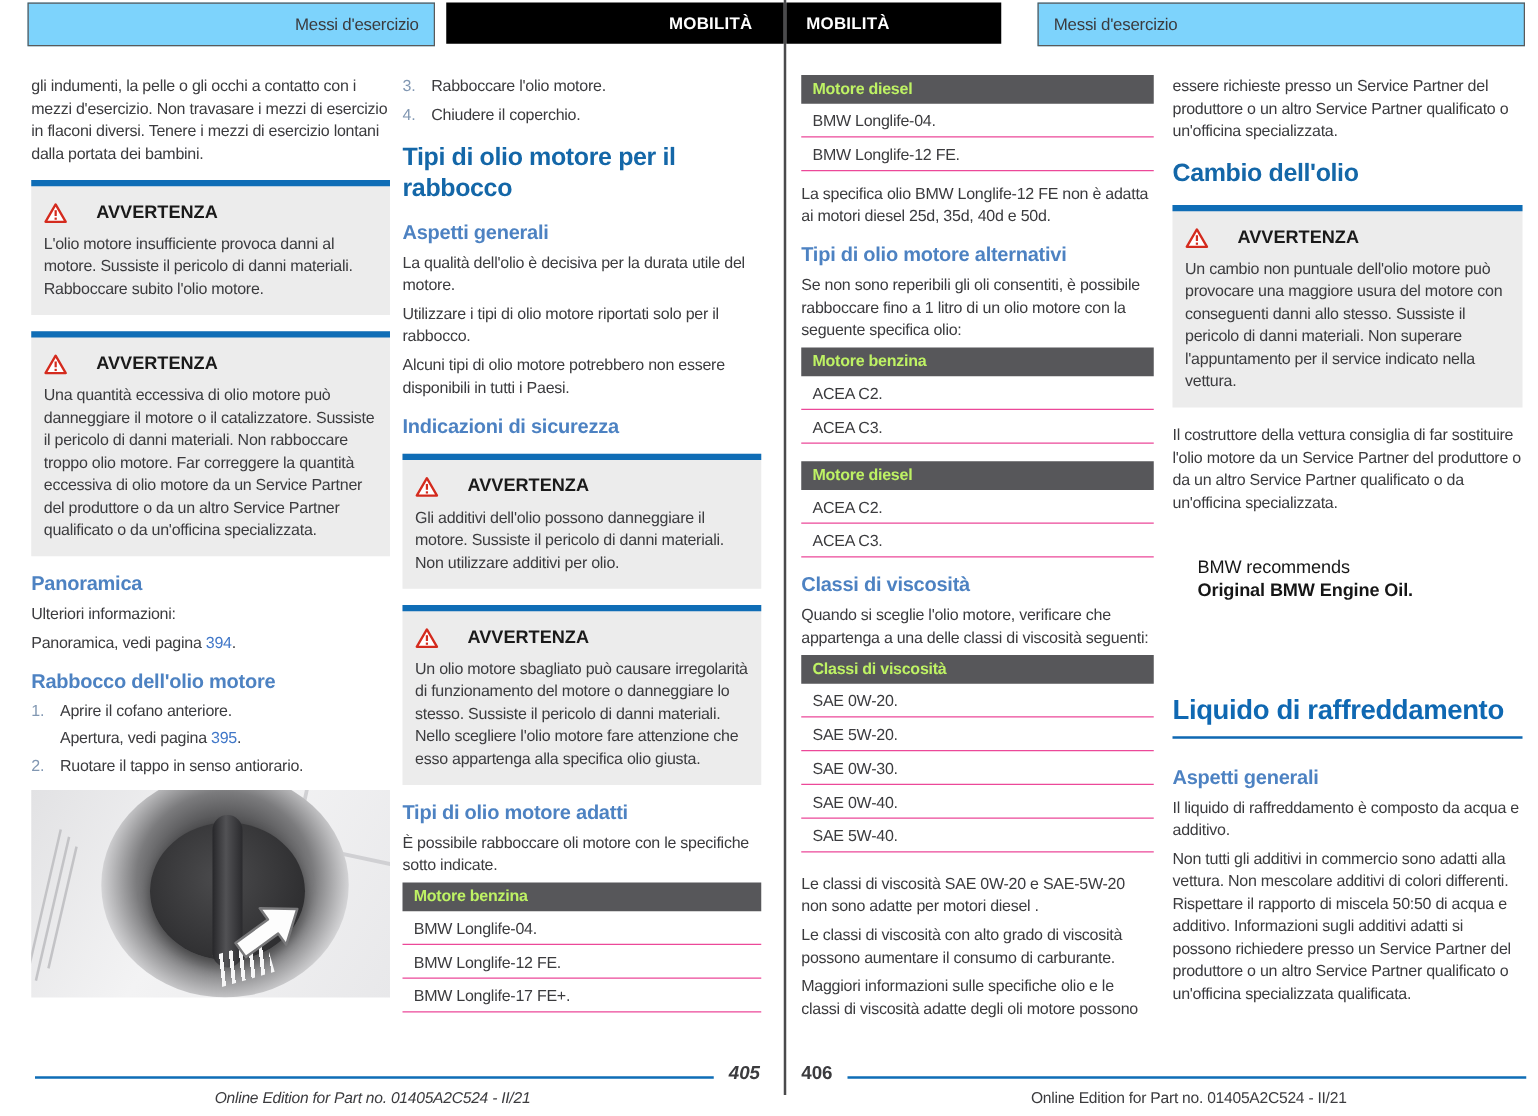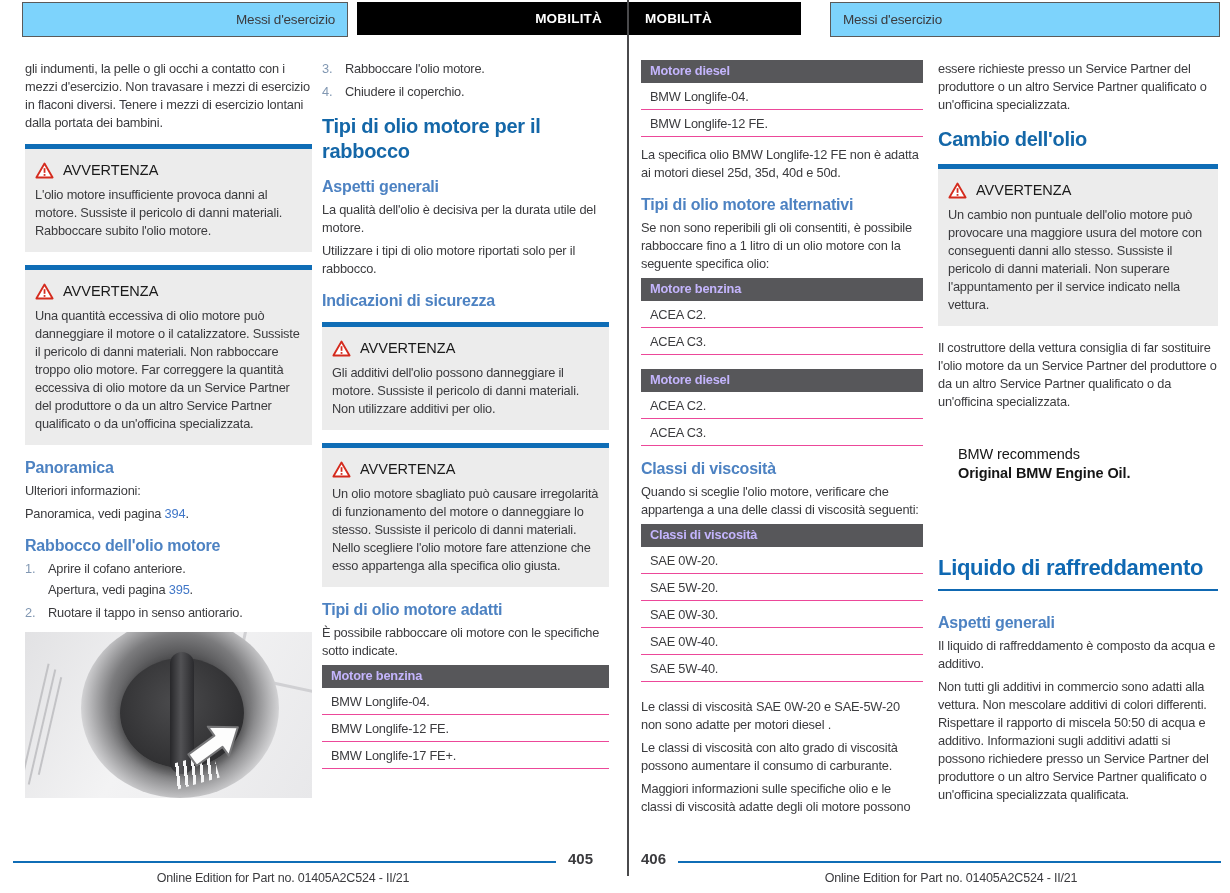--- a/index.html
+++ b/index.html
@@ -24,31 +24,31 @@
   #col2{left:322px;}
   #col3{left:641px;width:282px;}
   #col4{left:938px;width:280px;}
   p.para{margin:0 0 5px;}
   
   .h-sub{color:#4d82c2;font-weight:bold;font-size:16px;line-height:19px;letter-spacing:-0.2px;margin:13px 0 5px;}
   .h-big{color:#1467a8;font-weight:bold;font-size:20px;line-height:25px;letter-spacing:-0.3px;margin:13px 0 2px;}
   .h-chapter{color:#0f68b2;font-weight:bold;font-size:22px;line-height:26px;letter-spacing:-0.3px;border-bottom:2px solid #0f68b2;padding-bottom:8px;margin:0 0 4px;}
   
   .warn{background:#ececec;border-top:5px solid #0f6db6;padding:9px 10px 12px;margin:12px 0 13px;}
-  .whead{display:flex;align-items:center;font-weight:normal;color:#1a1a1a;font-size:14.5px;margin:3px 0 7px;letter-spacing:0;}
+  .whead{display:flex;align-items:center;font-weight:bold;color:#1a1a1a;font-size:14.5px;margin:3px 0 7px;letter-spacing:0;gap:14px;}
   .whead svg{margin-right:9px;flex:none;}
   .wtext{margin:0;}
   
   .step{display:flex;margin:0 0 5px;}
   .step .n{width:23px;flex:none;color:#8197b2;}
   .step-sub{margin:-2px 0 5px 23px;}
   .plink{color:#4077c8;text-decoration:none;cursor:pointer;}
   
   .dtable{margin:5px 0 9px;}
-  .dtable .th{background:#57575a;color:#c4b5fd;font-weight:bold;padding:2px 9px 3px;line-height:18px;}
+  .dtable .th{background:#57575a;color:#bef264;font-weight:bold;padding:2px 9px 3px;line-height:18px;}
   .dtable .tr{padding:4px 9px 3px;border-bottom:1px solid #ec4899;line-height:19px;}
   
   .oil-img{position:relative;width:287px;height:166px;margin-top:10px;overflow:hidden;
     background:linear-gradient(120deg,#e2e2e4 0%,#f3f3f4 45%,#e8e8ea 100%);}
   .oil-img .l1,.oil-img .l2,.oil-img .l3{position:absolute;width:2px;background:#c3c3c6;transform:rotate(13deg);}
   .oil-img .l1{left:8px;top:30px;height:130px;}
   .oil-img .l2{left:16px;top:36px;height:118px;}
   .oil-img .l3{left:24px;top:44px;height:100px;}
   .oil-img .corner{position:absolute;right:-34px;top:-46px;width:96px;height:96px;border:3px solid #d0d0d3;border-radius:18px;transform:rotate(12deg);}
   .recess{position:absolute;left:56px;top:-14px;width:198px;height:180px;border-radius:50%;
@@ -58,21 +58,21 @@
   .cap-tab{position:absolute;left:145px;top:20px;width:24px;height:122px;border-radius:12px;
     background:linear-gradient(90deg,#27272a,#525255 45%,#2a2a2d);}
   .hatch{position:absolute;left:148px;top:126px;width:44px;height:26px;transform:rotate(-16deg);
     background:repeating-linear-gradient(100deg, transparent 0 5px, #f6f6f7 5px 8px);}
   .arrow{position:absolute;left:158px;top:82px;}
   
   .recommend{margin:34px 0 0 20px;font-size:14.5px;line-height:19px;color:#161616;letter-spacing:-0.1px;}
   .recommend .bold{font-weight:bold;}
   
   .footer{position:absolute;top:851px;width:580px;}
-  .f405{left:13px;}
+  .f405{left:28px;font-style:italic;}
   .f406{left:641px;}
   .frow{display:flex;align-items:flex-end;}
   .fline{flex:1;height:2px;background:#0f6db6;margin-bottom:3px;}
   .fnum{font-weight:bold;font-size:15px;line-height:15px;letter-spacing:0;}
   .f405 .fnum{margin-left:12px;}
   .f406 .fnum{margin-right:12px;}
   .fedit{font-size:12.5px;margin-top:3px;text-align:center;color:#3b3b3e;}
   .f405 .fedit{width:540px;}
   .f406 .fedit{width:540px;margin-left:40px;}
 </style>
@@ -161,20 +161,21 @@
   </div>
   <div class="step">
     <span class="n">4.</span>
     <span class="t">Chiudere il coperchio.</span>
   </div>
 
   <h2 class="h-big">Tipi di olio motore per il rabbocco</h2>
   <h3 class="h-sub">Aspetti generali</h3>
   <p class="para">La qualità dell'olio è decisiva per la durata utile del motore.</p>
   <p class="para">Utilizzare i tipi di olio motore riportati solo per il rabbocco.</p>
+  <p class="para">Alcuni tipi di olio motore potrebbero non essere disponibili in tutti i Paesi.</p>
 
   <h3 class="h-sub">Indicazioni di sicurezza</h3>
 
   <div class="warn">
     <div class="whead">
       <svg class="tri" width="19" height="17" viewBox="0 0 24 22">
           <path d="M12 2 L22.5 20 H1.5 Z" fill="#fff" stroke="#d42b1e" stroke-width="2.4" stroke-linejoin="round"></path>
           <rect x="10.9" y="8" width="2.3" height="6" fill="#d42b1e"></rect>
           <rect x="10.9" y="15.6" width="2.3" height="2.3" fill="#d42b1e"></rect>
         </svg>

